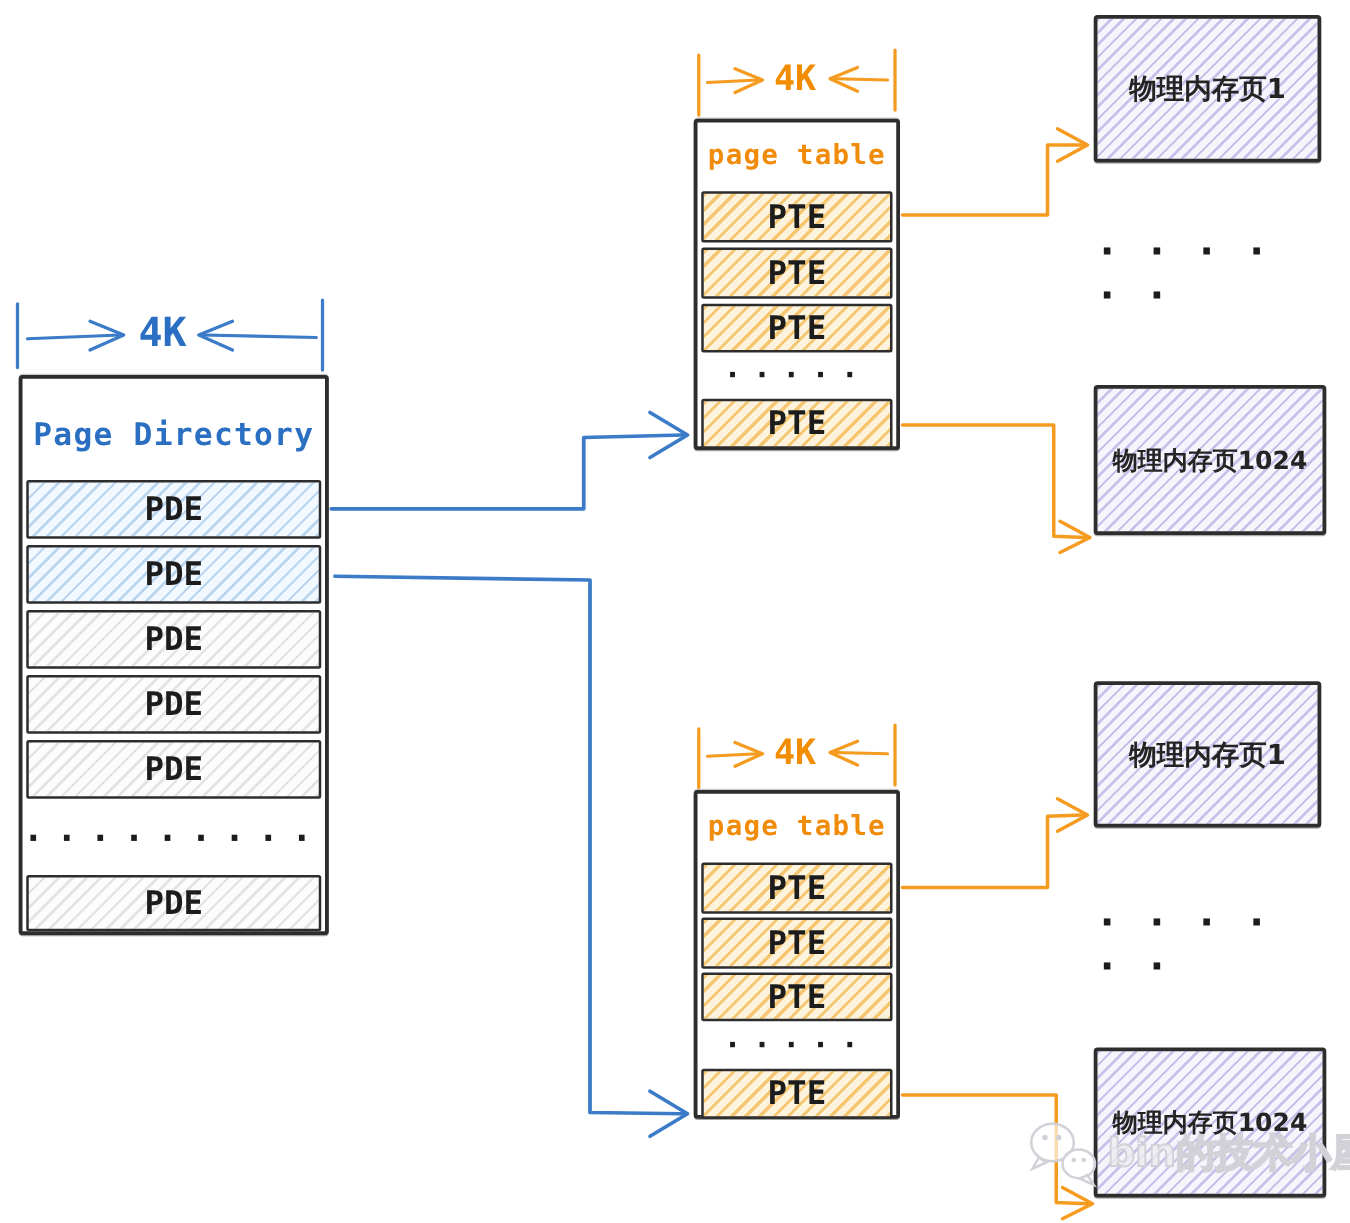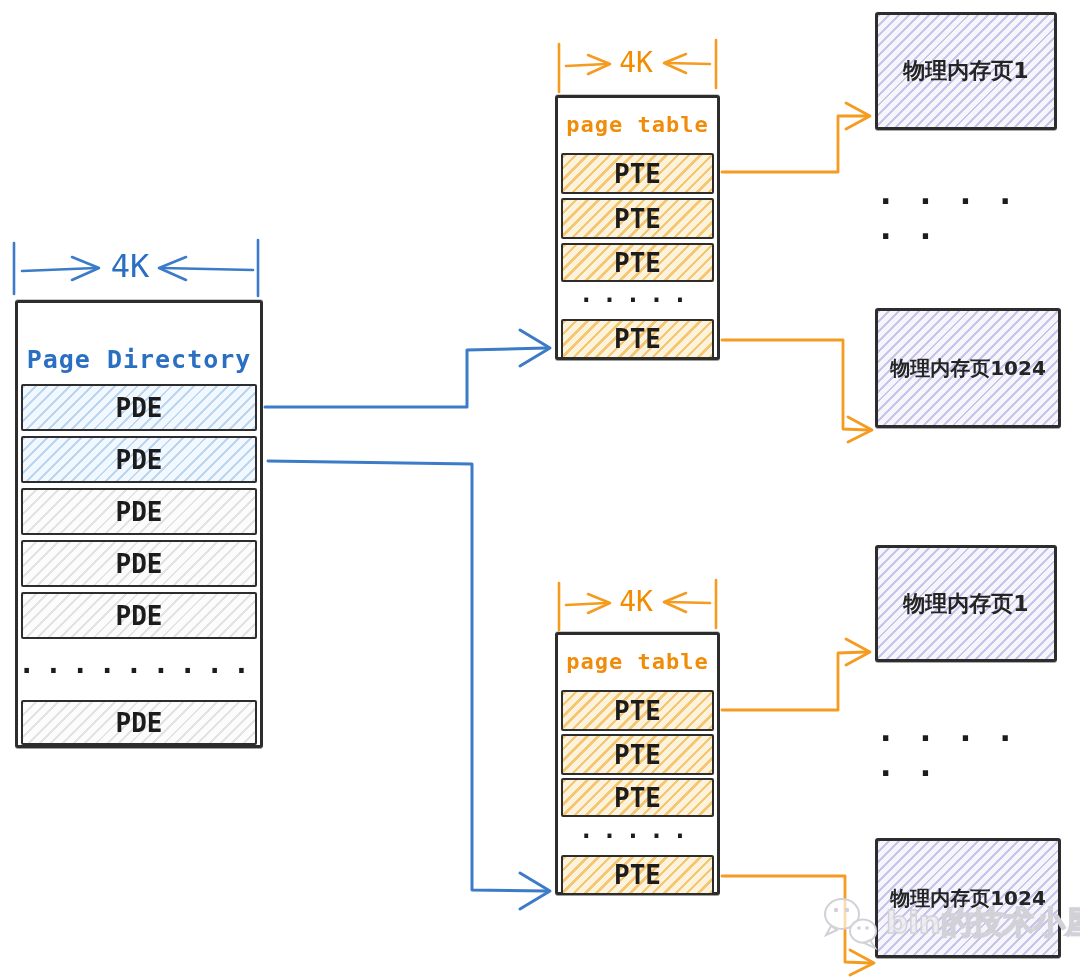--- a/index.html
+++ b/index.html
@@ -43,21 +43,21 @@
   .phys{
     position:absolute;border:3px solid #2d2d2d;border-radius:3px;box-sizing:border-box;
     display:flex;align-items:center;justify-content:center;
     font-family:"DejaVu Sans","Liberation Sans",sans-serif;
     font-weight:bold;font-size:21px;color:#242424;
     box-shadow:0 1px 0 rgba(45,45,45,.4);
   }
 
   .ruler-label{
     position:absolute;display:flex;align-items:center;justify-content:center;
-    font-weight:normal;
+    font-weight:bold;
   }
   .ruler-blue{color:#2a6fc2;font-size:32px;}
   .ruler-orange{color:#f28c00;font-size:28px;}
 
   .ellipsis-h{
     position:absolute;display:flex;align-items:center;justify-content:center;
     font-weight:bold;color:#1c1c1c;font-size:30px;letter-spacing:9px;
     font-family:"DejaVu Sans","Liberation Sans",sans-serif;
   }
 
@@ -136,21 +136,21 @@
       <path d="M722 876 L845 876 L845 962 L870 963"></path>
       <path d="M850 950 L874 963 L850 975"></path>
     </g>
   </svg>
 
   <div class="ruler-label ruler-blue" style="left:100px;top:246px;width:60px;height:40px;">4K</div>
   <div class="ruler-label ruler-orange" style="left:608px;top:42px;width:56px;height:40px;">4K</div>
   <div class="ruler-label ruler-orange" style="left:608px;top:581px;width:56px;height:40px;">4K</div>
 
   <div class="sketchbox" style="left:15px;top:300px;width:248px;height:448px;">
-    <div class="box-title pd-title" style="top:12px;height:88px;">Page Directory</div>
+    <div class="box-title pd-title" style="top:0;height:88px;">Page Directory</div>
     <div class="row hatch-blue" style="top:81px;height:47px;">PDE</div>
     <div class="row hatch-blue" style="top:133px;height:47px;">PDE</div>
     <div class="row hatch-gray" style="top:185px;height:47px;">PDE</div>
     <div class="row hatch-gray" style="top:237px;height:47px;">PDE</div>
     <div class="row hatch-gray" style="top:289px;height:47px;">PDE</div>
     <div class="dotsrow" style="top:341px;height:52px;font-size:28px;letter-spacing:10px;">·········</div>
     <div class="row hatch-gray" style="top:397px;height:45px;">PDE</div>
   </div>
 
   <div class="sketchbox" style="left:555px;top:95px;width:165px;height:265px;">

